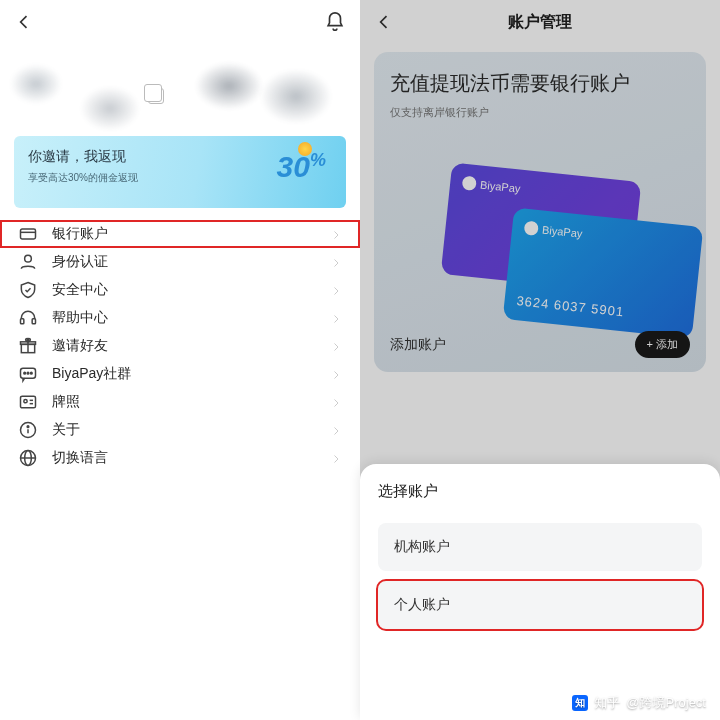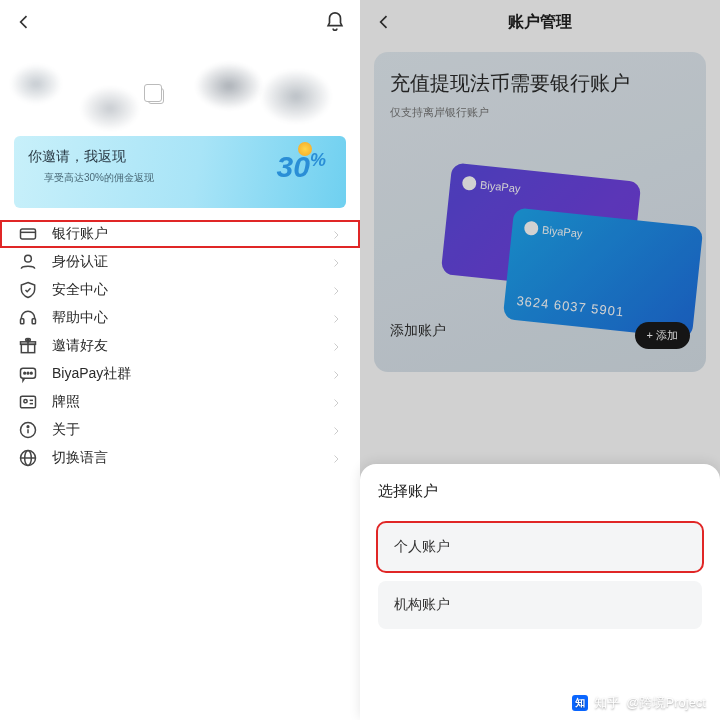--- a/index.html
+++ b/index.html
@@ -31,21 +31,21 @@
   .smudge.s4 { width: 72px; height: 55px; background: radial-gradient(#3b4a5a, transparent 70%); left: 260px; top: 25px; }
   .copy-ic { position: absolute; left: 148px; top: 44px; width: 16px; height: 16px; border: 1.5px solid #bbb; border-radius: 3px; }
   .copy-ic::before { content:""; position:absolute; width:16px; height:16px; border:1.5px solid #bbb; border-radius:3px; left:-5px; top:-5px; background:#fff; }
   
   .banner {
     margin: 4px 14px 12px; height: 72px; border-radius: 6px;
     background: linear-gradient(100deg, #c8f0fa 0%, #a8e4f7 55%, #6fd0f0 100%);
     padding: 12px 14px; position: relative; overflow: hidden;
   }
   .banner-t { font-size: 14px; color: #2a3a45; font-weight: 500; }
-  .banner-s { font-size: 10px; color: #4a6a78; margin-top: 5px; margin-left: 16px; }
+  .banner-s { font-size: 10px; color: #4a6a78; margin-top: 5px; }
   .pct { position: absolute; right: 20px; top: 14px; font-size: 30px; font-weight: 800; font-style: italic; color: #2a8ed6; }
   .pct .pm { font-size: 18px; vertical-align: super; }
   .coin { position:absolute; width:14px; height:14px; border-radius:50%; background: radial-gradient(#ffd54a,#f5a623); right:34px; top:6px; }
   
   .menu { list-style: none; }
   .menu li {
     display: flex; align-items: center; height: 28px; padding: 0 18px;
     font-size: 14px; color: #2a2a2a; position: relative;
   }
   .menu li .icon { width: 20px; height: 20px; margin-right: 14px; color:#444; }
@@ -62,21 +62,21 @@
     height: 320px; position: relative; overflow: hidden;
   }
   .cb-t { font-size: 20px; font-weight: 500; color: #2b2b2b; line-height: 1.35; }
   .cb-s { font-size: 11px; color: #777; margin-top: 8px; }
   .bcard { position: absolute; width: 190px; height: 112px; border-radius: 12px; color:#fff; font-size:11px; padding:12px; }
   .bcard.purple { background: linear-gradient(130deg,#5b4be0,#7a3de0); right: 70px; top: 120px; transform: rotate(6deg); }
   .bcard.blue { background: linear-gradient(130deg,#1ea8f0,#1f6fe0); right: 8px; top: 165px; transform: rotate(6deg); }
   .bcard .logo { display:flex; align-items:center; gap:4px; font-weight:500; }
   .bcard .logo .dot { width:14px; height:14px; border-radius:50%; background:#fff; display:inline-block; }
   .bcard .num { position:absolute; bottom:12px; left:12px; font-size:13px; letter-spacing:1px; }
-  .add-row { position:absolute; bottom:23px; left:16px; right:16px; display:flex; align-items:flex-start; justify-content:space-between; }
+  .add-row { position:absolute; bottom:14px; left:16px; right:16px; display:flex; align-items:center; justify-content:space-between; }
   .add-row .lbl { font-size: 14px; color:#333; }
   .add-btn { background:#1a1a1a; color:#fff; border-radius: 16px; font-size:11px; padding:6px 12px; }
   
   .sheet {
     position: absolute; left:0; right:0; bottom:0; background:#fff;
     border-radius: 16px 16px 0 0; padding: 18px 0 0;
     box-shadow: 0 -2px 12px rgba(0,0,0,0.1);
     height: 256px;
   }
   .sheet-t { font-size: 15px; font-weight: 500; padding: 0 18px 12px; color:#222; }
@@ -273,25 +273,25 @@
       <div class="add-row">
         <span class="lbl">添加账户</span>
         <span class="add-btn">+ 添加</span>
       </div>
     </div>
   </div>
   <div class="dim"></div>
 
   <div class="sheet">
     <div class="sheet-t">选择账户</div>
+    <div class="opt">
+      <span>机构账户</span>
+    </div>
     <div class="opt hl">
       <span>个人账户</span>
-    </div>
-    <div class="opt">
-      <span>机构账户</span>
     </div>
   </div>
 </div>
 
 <div class="wm">
   <span class="zi">知</span>
   <span>知乎</span>
   <span>@跨境Project</span>
 </div>
 

